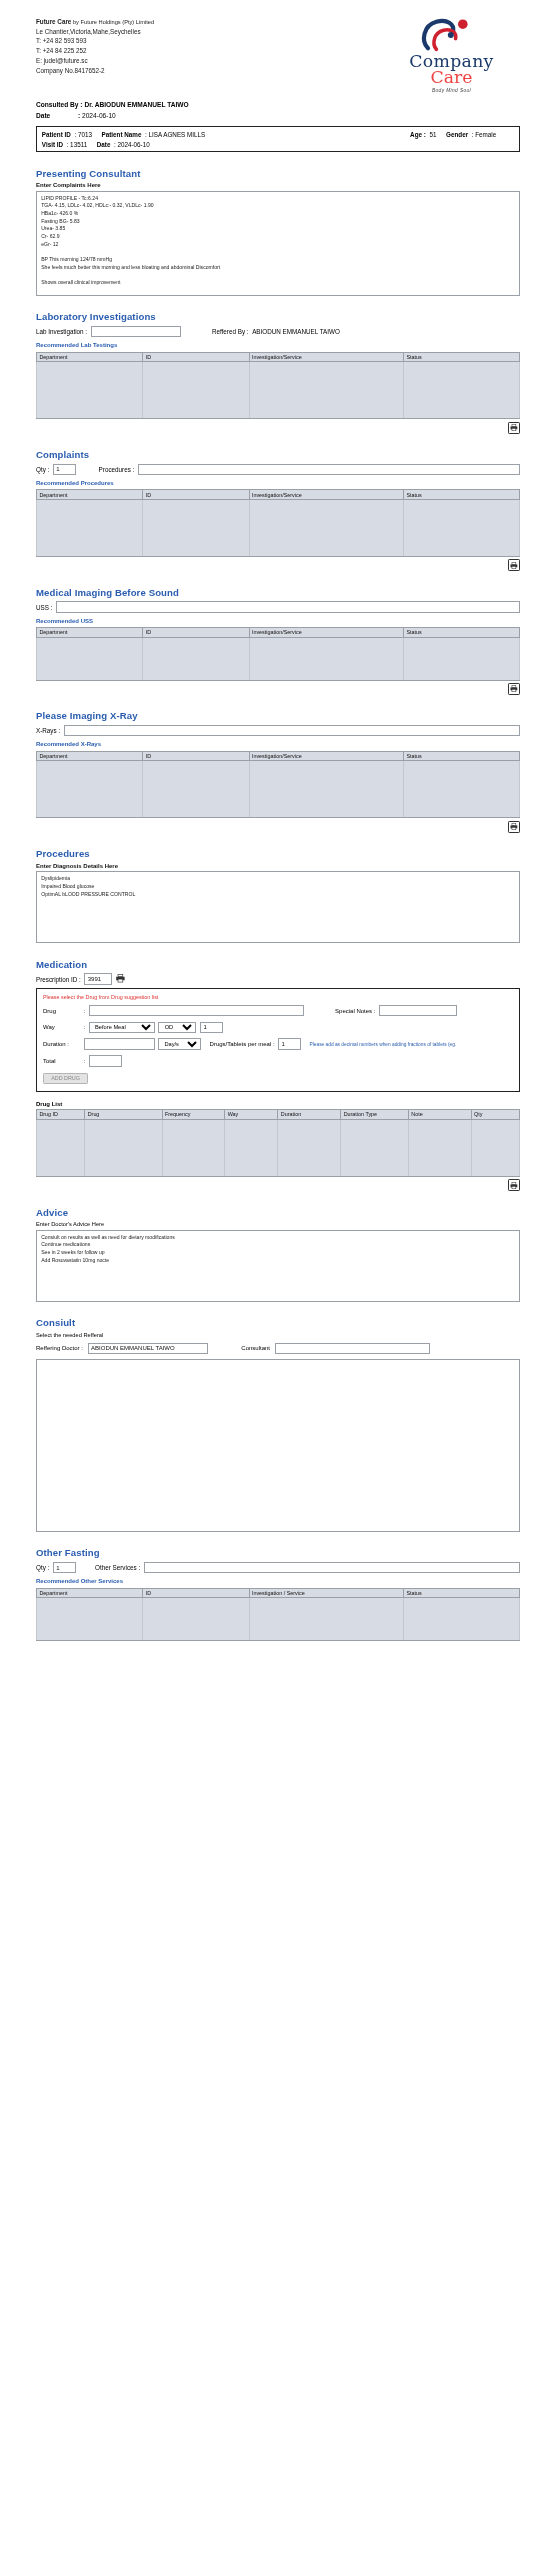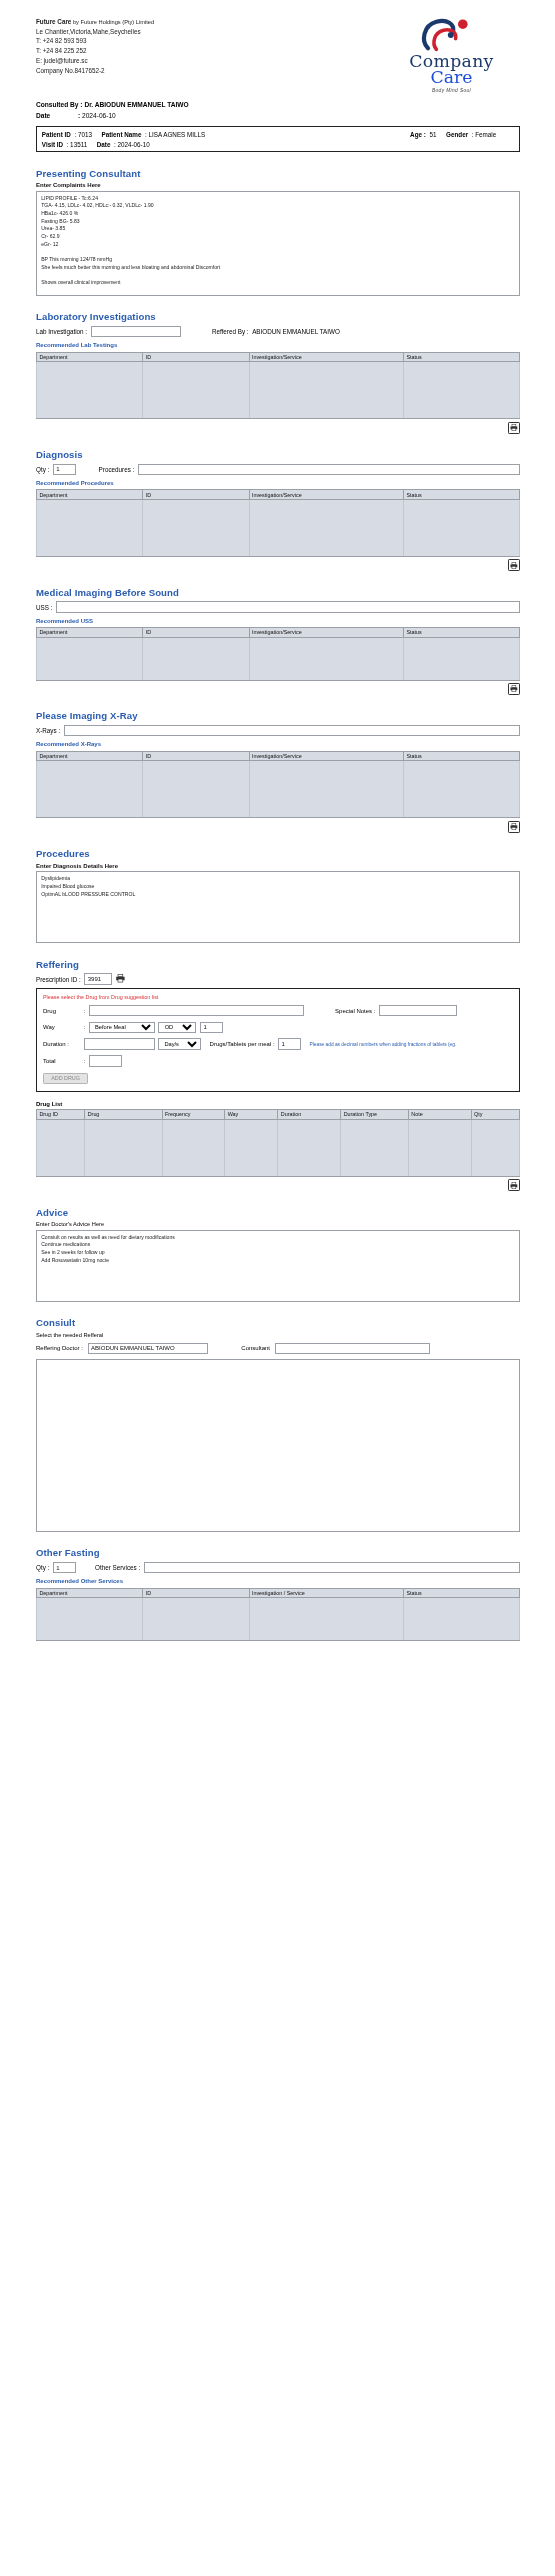--- a/index.html
+++ b/index.html
@@ -20,21 +20,21 @@
     justify-content:space-between;
     padding:16.7px 36px 6px 36px;
   }
   .clinic-block { font-size:6.3px; line-height:1.55; color:#1a1a1a; }
   .clinic-name { font-weight:bold; }
   .clinic-name .sub { font-weight:normal; font-size:5.7px; }
   .logo-wrap { width:137px; text-align:center; position:relative; }
   .logo-svg { display:block; margin:0 auto; }
   .logo-text { font-family:"DejaVu Serif", serif; color:#1b3a6b; line-height:1; }
   .logo-future { font-size:17.3px; letter-spacing:0.3px; }
-  .logo-care { font-size:17.3px; color:#1d4ed8; margin-top:-1.2px; }
+  .logo-care { font-size:17.3px; color:#ef4444; margin-top:-1.2px; }
   .logo-tag { font-size:4.8px; color:#444; font-style:italic; margin-top:1.8px; letter-spacing:0.4px; }
 
   .consulted {
     padding:2.4px 36px 0 36px;
     font-size:6.6px;
     font-weight:bold;
   }
   .consulted .val { font-weight:bold; }
   .dateline {
     padding:3.6px 36px 4.8px 36px;
@@ -353,21 +353,21 @@
   <div class="printer-row">
     <div class="printer">
       <svg width="7.8" height="7.2" viewBox="0 0 16 14">
         <rect x="4" y="0.5" width="8" height="4" fill="#fff" stroke="#222"></rect>
         <rect x="1" y="4.5" width="14" height="6" fill="#333"></rect>
         <rect x="4" y="8.5" width="8" height="5" fill="#fff" stroke="#222"></rect>
       </svg>
     </div>
   </div>
 
-  <h2 class="section">Diagnosis</h2>
+  <h2 class="section">Complaints</h2>
   <div class="field-row">
     <span class="lbl">Qty :</span>
     <input class="ti w38" value="1" style="">
     <span style="width:15.5px"></span>
     <span class="lbl">Procedures :</span>
     <input class="ti grow" value="" style="">
   </div>
   <a class="reco-link" href="#">Recommended Procedures</a>
   <table class="grid">
     <colgroup>
@@ -530,21 +530,21 @@
       </svg>
     </div>
   </div>
 
   <h2 class="section">Procedures</h2>
   <div class="sub-label">Enter Diagnosis Details Here</div>
   <div class="textbox">Dyslipidemia
 Impaired Blood glucose
 OptimAL bLOOD PRESSURE CONTROL</div>
 
-  <h2 class="section">Reffering</h2>
+  <h2 class="section">Medication</h2>
   <div class="rx-row">
     <span>Prescription ID :</span>
     <input class="ti w38" style="width: 27.5px;" value="3991">
     <span>
       <svg width="10.8" height="8.4" viewBox="0 0 16 14">
         <rect x="4" y="0.5" width="8" height="4" fill="#fff" stroke="#222"></rect>
         <rect x="1" y="4.5" width="14" height="6" fill="#333"></rect>
         <rect x="4" y="8.5" width="8" height="5" fill="#fff" stroke="#222"></rect>
       </svg>
     </span>

